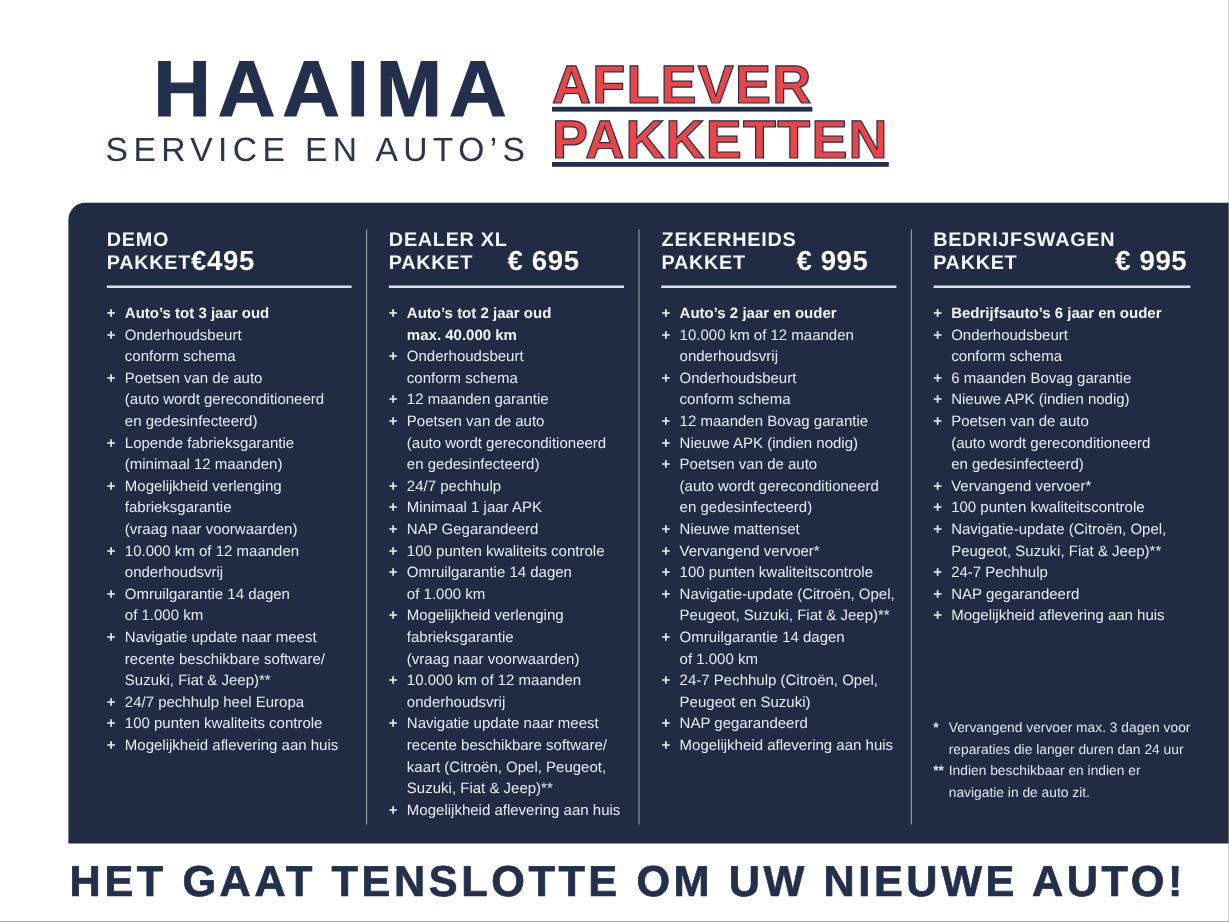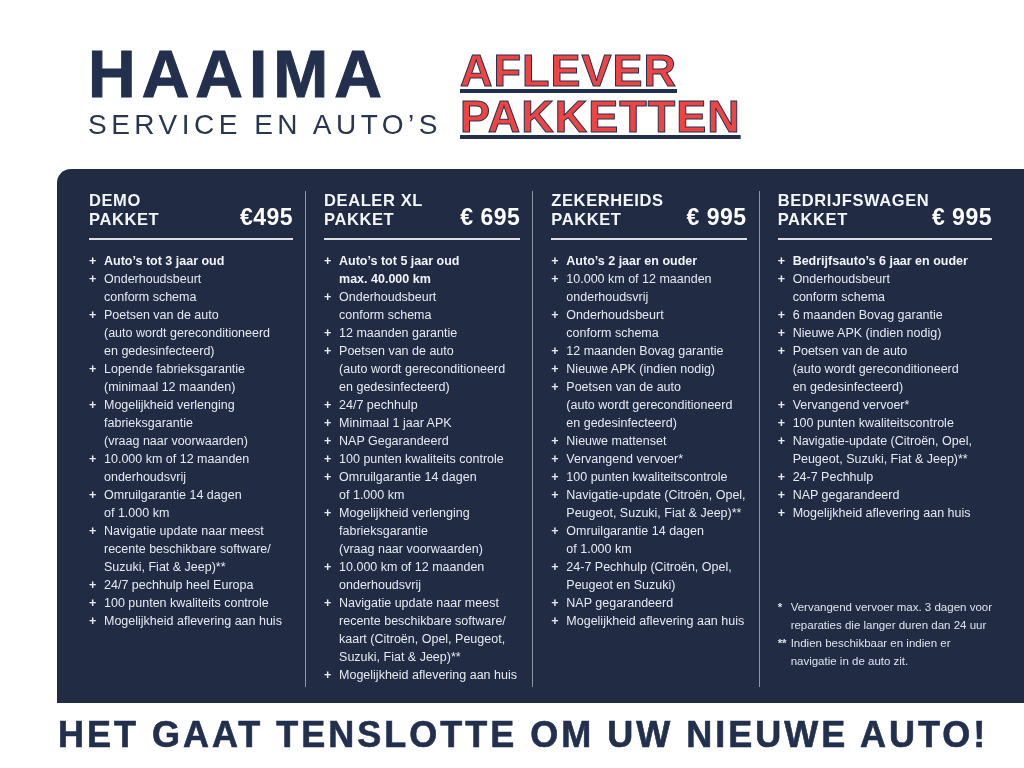--- a/index.html
+++ b/index.html
@@ -9,21 +9,21 @@
     font-family:"Liberation Sans", sans-serif;
     color:#22304e;
     position:relative;
     overflow:hidden;
   }
 
   
   .brand { position:absolute; left:88px; top:44px; }
   .brand-name {
     font-size:66px; font-weight:700; line-height:60px;
-    letter-spacing:6px; color:#22304e; -webkit-text-stroke:1px #22304e;
+    letter-spacing:6px; color:#22304e;margin-left:40px; -webkit-text-stroke:1px #22304e;
   }
   .brand-sub {
     font-size:28px; font-weight:400; letter-spacing:4.5px;
     margin-top:5px; color:#2a3550;
   }
   .page-title {
     position:absolute; left:460px; top:48px;
     font-size:45px; font-weight:700; line-height:46px;
     letter-spacing:1px; color:#ef4444;text-decoration:underline; -webkit-text-stroke:1px #22304e;
   }
@@ -41,21 +41,21 @@
   .col-1 { width:222px; }
   .col-2 { width:233px; }
   .col-3 { width:232px; }
   .col-4 { flex:1; }
   .col + .col {
     border-left:1px solid rgba(255,255,255,.5);
     padding-left:18px;
     height:496px;
   }
 
-  .col-head { display:flex; justify-content:space-between; align-items:flex-end; }
+  .col-head { display:flex; align-items:flex-end; }
   .col-head h2 {
     font-size:16.5px; line-height:19px; font-weight:700;
     letter-spacing:.6px; color:#f4f6fa;
   }
   .price {
     font-size:23px; font-weight:700; color:#ffffff;
     letter-spacing:.5px; margin-bottom:-2px; white-space:pre;
   }
   .rule {
     border:none; border-top:2px solid rgba(255,255,255,.85);
@@ -220,21 +220,21 @@
         <span>DEALER XL</span><br>
         <span>PAKKET</span>
       </h2>
       <div class="price">€ 695</div>
     </div>
     <hr class="rule">
     <div class="features">
 
         <div class="line bold">
           <span class="b">+</span>
-          <span class="t">Auto’s tot 5 jaar oud</span>
+          <span class="t">Auto’s tot 2 jaar oud</span>
         </div>
 
         <div class="line bold">
           <span class="b"></span>
           <span class="t">max. 40.000 km</span>
         </div>
 
         <div class="line">
           <span class="b">+</span>
           <span class="t">Onderhoudsbeurt</span>

